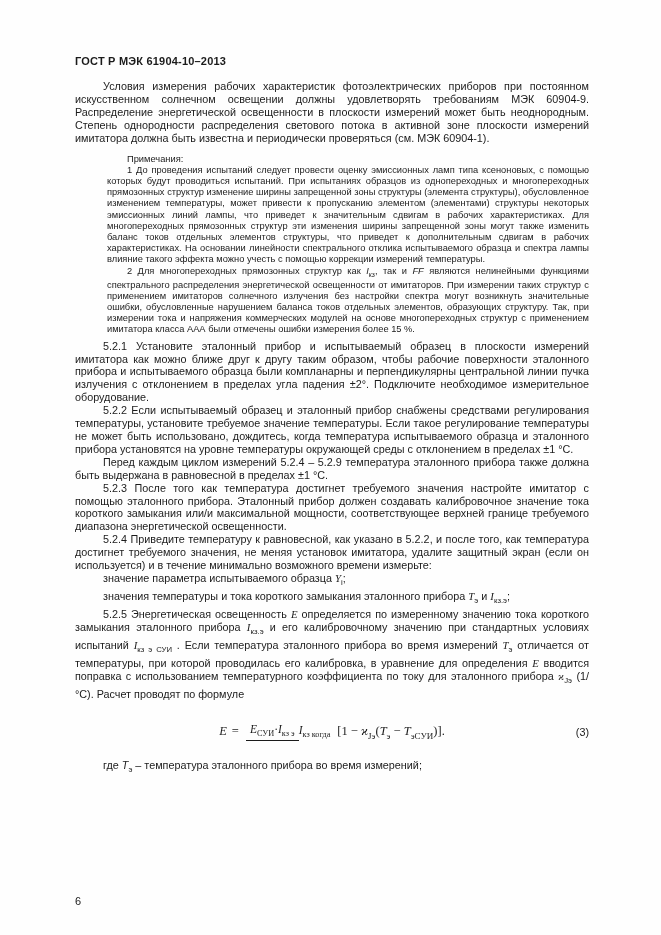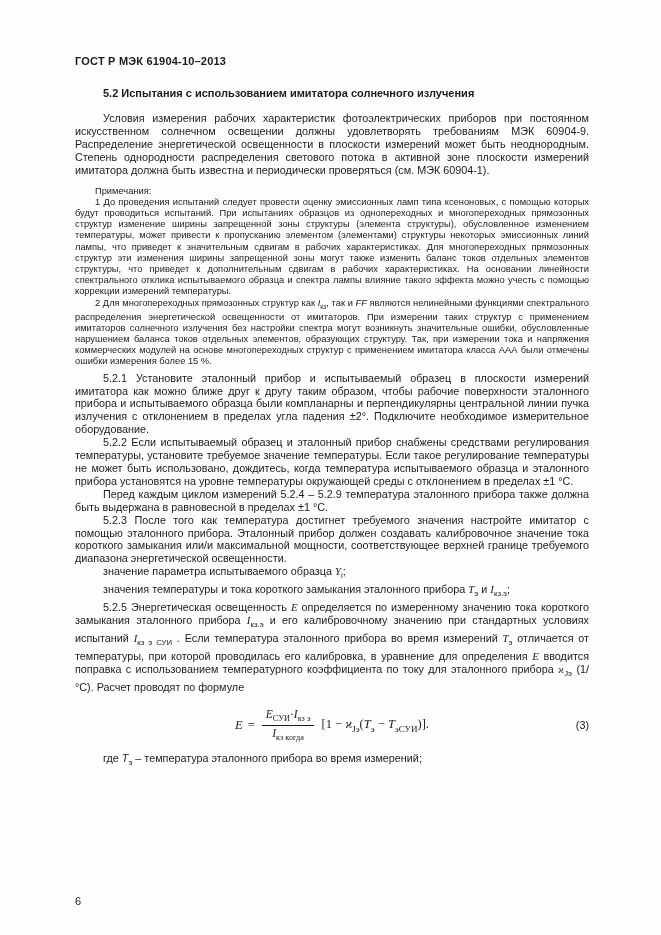--- a/index.html
+++ b/index.html
@@ -34,20 +34,21 @@
     font-size: 10.8px;
     line-height: 12.9px;
     text-align: justify;
     text-indent: 28px;
   }
   .first-body { margin-top: 13px; }
   .notes {
     margin-top: 9px;
     font-size: 9.3px;
     line-height: 11.2px;
+    margin-left: 32px;
   }
   .notes p {
     margin: 0;
     text-align: justify;
     text-indent: 20px;
   }
   .after-notes { margin-top: 4px; }
   .list-item-p i, .body-text i { font-family: "Liberation Serif", serif; }
   sub { font-size: 0.72em; }
   .formula-row {
@@ -60,21 +61,21 @@
   }
   .formula-center {
     display: flex;
     align-items: center;
     gap: 5px;
     font-family: "Liberation Serif", serif;
     font-size: 12.5px;
   }
   .frac {
     display: inline-flex;
-    flex-direction: column;
+    flex-direction: row;
     align-items: stretch;
     text-align: center;
     margin: 0 2px;
     font-size: 11.5px;
   }
   .frac .num {
     display: block;
     border-bottom: 1px solid #1b1b1b;
     padding: 0 4px 1px 4px;
   }
@@ -103,38 +104,38 @@
     font-size: 11px;
   }
 </style>
 </head>
 <body>
 
 <div class="page">
 
   <div class="std-header">ГОСТ Р МЭК 61904-10–2013</div>
 
-  <h2 class="section-title">5.2 Испытания с использованием имитатора солнечного излучения</h2>
 
   <p class="body-text first-body">Условия измерения рабочих характеристик фотоэлектрических приборов при постоянном искусственном солнечном освещении должны удовлетворять требованиям МЭК 60904-9. Распределение энергетической освещенности в плоскости измерений может быть неоднородным. Степень однородности распределения светового потока в активной зоне плоскости измерений имитатора должна быть известна и периодически проверяться (см. МЭК 60904-1).</p>
 
   <div class="notes">
     <p>Примечания:</p>
     <p>1 До проведения испытаний следует провести оценку эмиссионных ламп типа ксеноновых, с помощью которых будут проводиться испытаний. При испытаниях образцов из однопереходных и многопереходных прямозонных структур изменение ширины запрещенной зоны структуры (элемента структуры), обусловленное изменением температуры, может привести к пропусканию элементом (элементами) структуры некоторых эмиссионных линий лампы, что приведет к значительным сдвигам в рабочих характеристиках. Для многопереходных прямозонных структур эти изменения ширины запрещенной зоны могут также изменить баланс токов отдельных элементов структуры, что приведет к дополнительным сдвигам в рабочих характеристиках. На основании линейности спектрального отклика испытываемого образца и спектра лампы влияние такого эффекта можно учесть с помощью коррекции измерений температуры.</p>
     <p>2 Для многопереходных прямозонных структур как <i>I</i><sub>кз</sub>, так и <i>FF</i> являются нелинейными функциями спектрального распределения энергетической освещенности от имитаторов. При измерении таких структур с применением имитаторов солнечного излучения без настройки спектра могут возникнуть значительные ошибки, обусловленные нарушением баланса токов отдельных элементов, образующих структуру. Так, при измерении тока и напряжения коммерческих модулей на основе многопереходных структур с применением имитатора класса ААА были отмечены ошибки измерения более 15 %.</p>
   </div>
 
   <p class="body-text after-notes">5.2.1 Установите эталонный прибор и испытываемый образец в плоскости измерений имитатора как можно ближе друг к другу таким образом, чтобы рабочие поверхности эталонного прибора и испытываемого образца были компланарны и перпендикулярны центральной линии пучка излучения с отклонением в пределах угла падения ±2°. Подключите необходимое измерительное оборудование.</p>
 
   <p class="body-text">5.2.2 Если испытываемый образец и эталонный прибор снабжены средствами регулирования температуры, установите требуемое значение температуры. Если такое регулирование температуры не может быть использовано, дождитесь, когда температура испытываемого образца и эталонного прибора установятся на уровне температуры окружающей среды с отклонением в пределах ±1 °С.</p>
 
   <p class="body-text">Перед каждым циклом измерений 5.2.4 – 5.2.9 температура эталонного прибора также должна быть выдержана в равновесной в пределах ±1 °С.</p>
 
   <p class="body-text">5.2.3 После того как температура достигнет требуемого значения настройте имитатор с помощью эталонного прибора. Эталонный прибор должен создавать калибровочное значение тока короткого замыкания или/и максимальной мощности, соответствующее верхней границе требуемого диапазона энергетической освещенности.</p>
 
+  <p class="body-text">5.2.4 Приведите температуру к равновесной, как указано в 5.2.2, и после того, как температура достигнет требуемого значения, не меняя установок имитатора, удалите защитный экран (если он используется) и в течение минимально возможного времени измерьте:</p>
 
   <div>
     <p class="list-item-p">значение параметра испытываемого образца <i>Y</i><sub>i</sub>;</p>
     <p class="list-item-p">значения температуры и тока короткого замыкания эталонного прибора <i>Т</i><sub>э</sub> и <i>I</i><sub>кз.э</sub>;</p>
   </div>
 
   <p class="body-text">5.2.5 Энергетическая освещенность <i>Е</i> определяется по измеренному значению тока короткого замыкания эталонного прибора <i>I</i><sub>кз.э</sub> и его калибровочному значению при стандартных условиях испытаний <i>I</i><sub>кз э СУИ</sub> . Если температура эталонного прибора во время измерений <i>Т</i><sub>э</sub> отличается от температуры, при которой проводилась его калибровка, в уравнение для определения <i>Е</i> вводится поправка с использованием температурного коэффициента по току для эталонного прибора <i>ϰ</i><sub>Jэ</sub> (1/°С). Расчет проводят по формуле</p>
 
   <div class="formula-row">
     <div class="formula-center">

